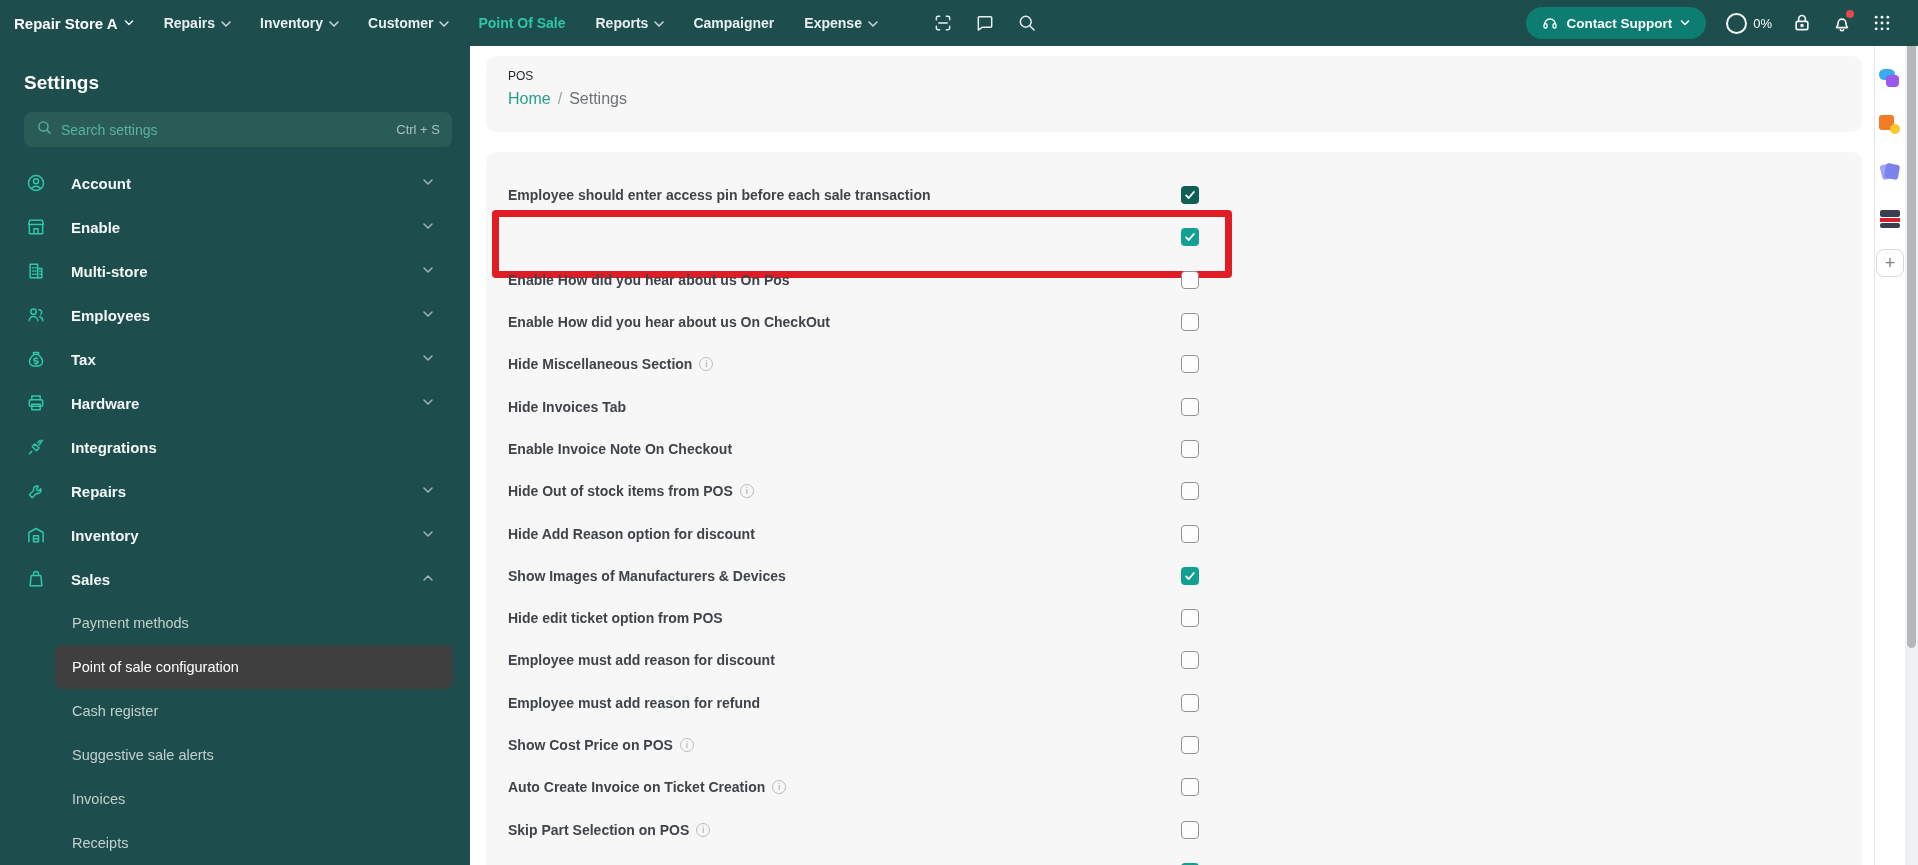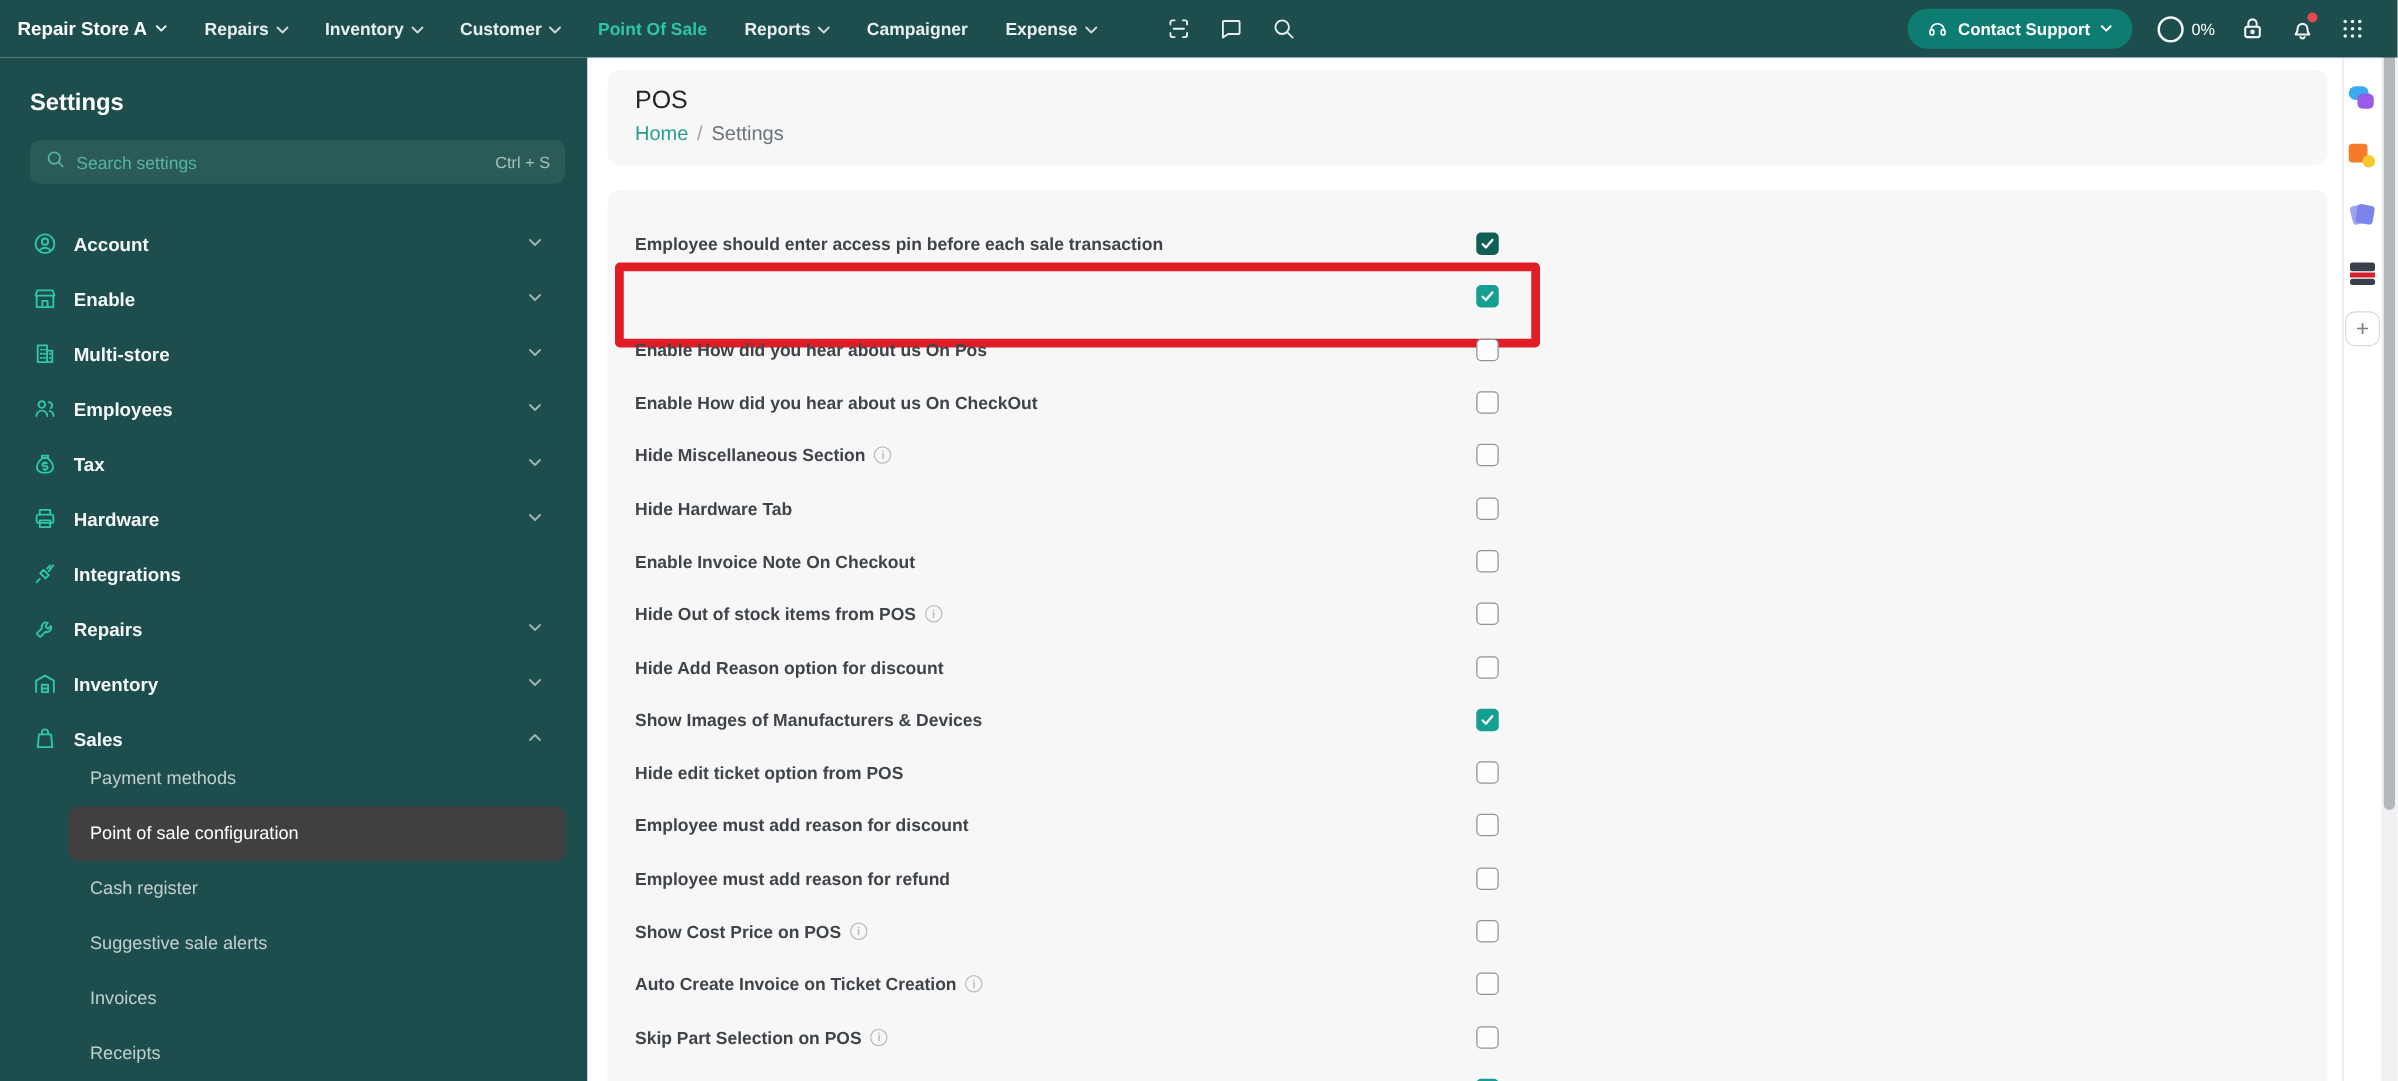--- a/index.html
+++ b/index.html
@@ -33,35 +33,35 @@
     background:#1d4e4d; color:#fff; }
   .sb-title { font-size:19px; font-weight:bold; color:#fff; margin:26px 0 18px 24px; }
   .sb-search { margin:0 18px 14px 24px; height:35px; background:#2a5b57; border-radius:8px;
     display:flex; align-items:center; padding:0 12px; gap:8px; cursor:text; }
   .sb-search svg { flex:none; }
   .sb-search input { background:transparent; border:none; outline:none; color:#bfe7df;
     font-size:14px; flex:1; font-family:inherit; }
   .sb-search input::placeholder { color:#58b3a2; }
   .sb-shortcut { color:#a5c2bd; font-size:13px; }
   .sb-list { margin-top:10px; }
-  .sb-item { height:44px; display:flex; align-items:flex-end; padding:0 36px 0 26px; gap:13px; cursor:pointer; }
+  .sb-item { height:44px; display:flex; align-items:center; padding:0 36px 0 26px; gap:25px; cursor:pointer; }
   .sb-item .sb-icon { width:20px; height:20px; color:#2ec7ab; flex:none; }
   .sb-item .sb-icon svg { display:block; }
   .sb-item .sb-label { color:#f4f7f7; font-size:15px; font-weight:bold; }
   .sb-item .sb-chev { margin-left:auto; color:#9fb6b3; }
   .sb-sub { }
   .sb-sub-item { height:44px; display:flex; align-items:center; margin:0 17px 0 55px;
     padding-left:17px; border-radius:8px; color:#c2d0cd; font-size:14.5px; cursor:pointer; }
   .sb-sub-item.active { background:#404040; color:#ffffff; }
 
   
   .content { position:absolute; left:470px; top:46px; width:1404px; height:819px; background:#ffffff; }
   .header-card { position:absolute; left:16px; top:10px; width:1376px; height:76px;
     background:#f7f7f8; border-radius:10px; padding:13px 22px; }
-  .page-title { font-size:20px; color:#1f2427; font-weight:500; }
+  .page-title { font-size:12px; color:#1f2427; font-weight:500; }
   .breadcrumb { margin-top:7px; font-size:16px; display:flex; gap:7px; align-items:flex-end; }
   .crumb-home { color:#26a08b; cursor:pointer; }
   .crumb-sep { color:#9aa3a8; }
   .crumb-cur { color:#6a7378; }
 
   .settings-card { position:absolute; left:16px; top:106px; width:1376px; height:790px;
     background:#f7f7f8; border-radius:10px; padding-top:22px; }
   .s-row { position:relative; height:42.3px; }
   .s-label { position:absolute; left:22px; top:50%; transform:translateY(-50%);
     font-size:14px; font-weight:bold; color:#3e4449; display:flex; align-items:center; gap:7px; }
@@ -407,21 +407,21 @@
       </div>
       <div class="s-row">
         <div class="s-label">
           <span>Hide Miscellaneous Section</span>
           <span class="info-icon">i</span>
         </div>
         <div class="s-check"></div>
       </div>
       <div class="s-row">
         <div class="s-label">
-          <span>Hide Hardware Tab</span>
+          <span>Hide Invoices Tab</span>
         </div>
         <div class="s-check"></div>
       </div>
       <div class="s-row">
         <div class="s-label">
           <span>Enable Invoice Note On Checkout</span>
         </div>
         <div class="s-check"></div>
       </div>
       <div class="s-row">

